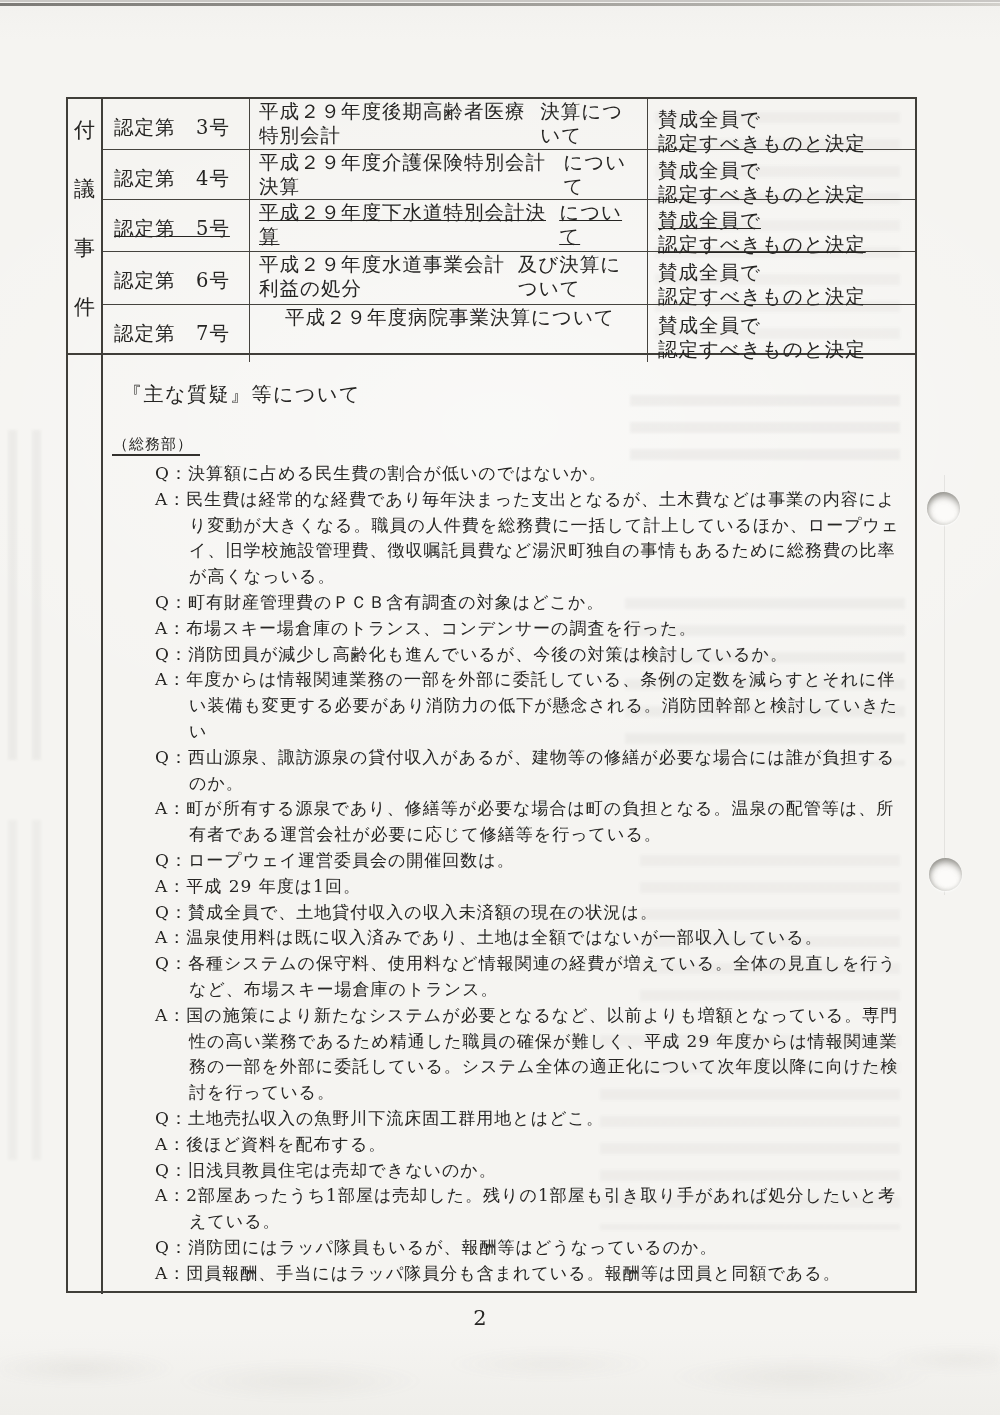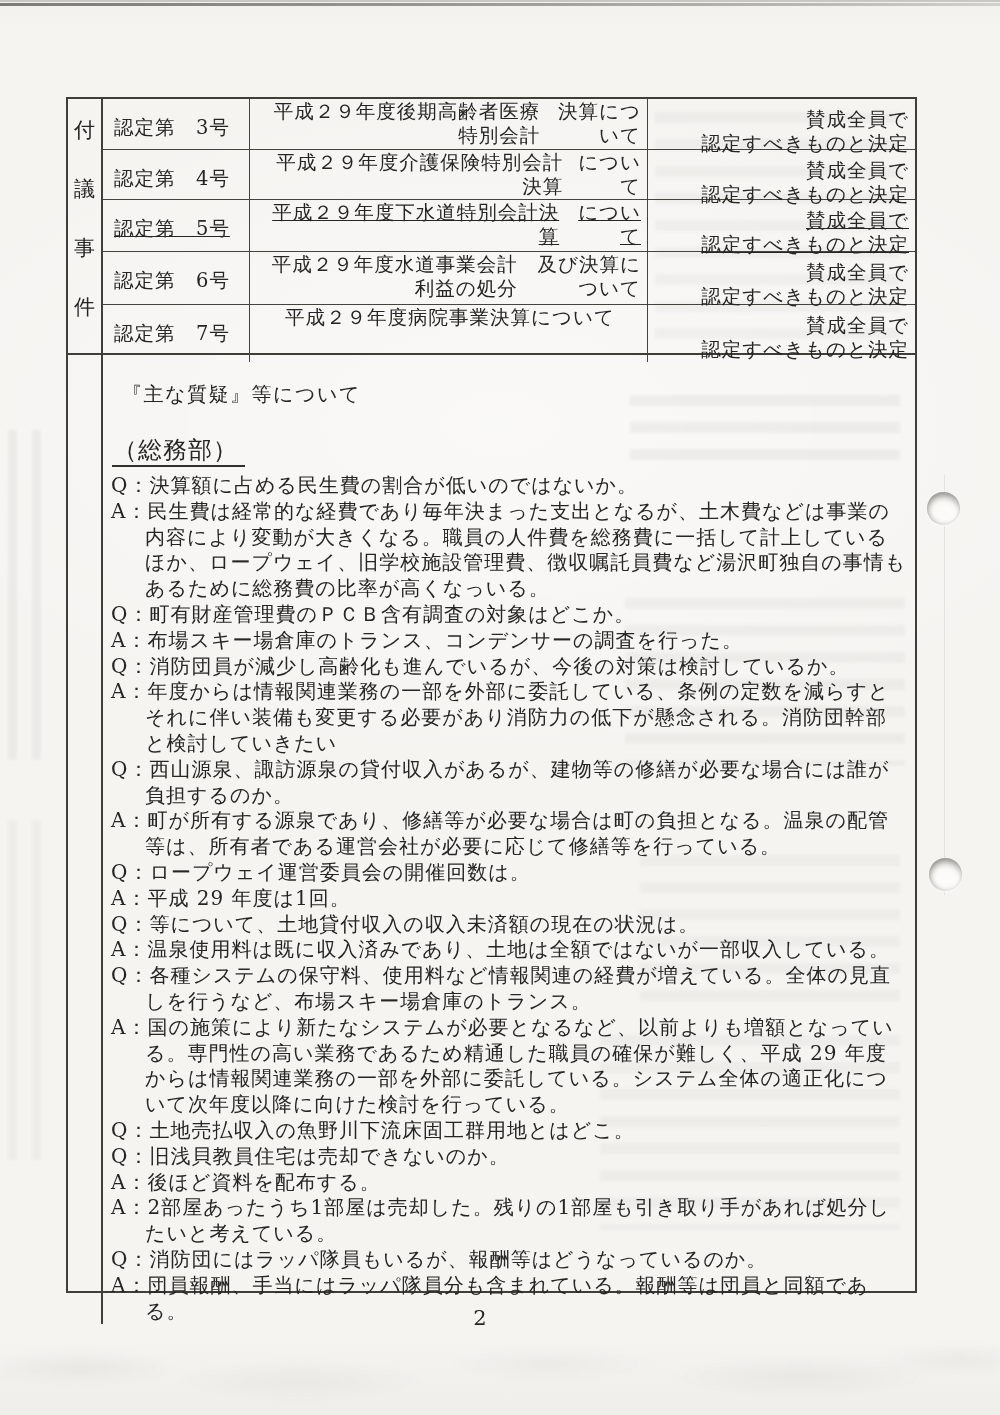--- a/index.html
+++ b/index.html
@@ -37,40 +37,40 @@
       inset 0 -2px 3px rgba(196,194,188,.35),
       0 1px 2px rgba(255,255,255,.7);}
   .crease{position:absolute;width:1px;background:rgba(138,136,130,.16);}
   
   .doc-box{position:absolute;left:66px;top:97px;width:851px;height:1196px;
     border:2px solid #403e39;box-sizing:border-box;z-index:2;}
   
   .agenda-table{display:grid;grid-template-columns:35px 1fr;border-bottom:2px solid #403e39;}
   .side-cell{border-right:2px solid #403e39;display:flex;flex-direction:column;align-items:center;
     padding-top:17px;gap:31px;font-size:21px;letter-spacing:0;}
-  .t-row{display:grid;grid-template-columns:147px 398px 1fr;border-bottom:1.5px solid #45433e;box-sizing:border-box;text-align:right;}
+  .t-row{display:grid;grid-template-columns:147px 398px 1fr;border-bottom:1.5px solid #45433e;box-sizing:border-box;}
   .t-row:last-child{border-bottom:none;}
   .t-row:nth-child(1){height:51px;}
   .t-row:nth-child(2){height:50px;}
   .t-row:nth-child(3){height:52px;text-decoration:underline;}
   .t-row:nth-child(4){height:53px;}
   .t-row:nth-child(5){height:48px;}
   .cell{font-size:19.5px;line-height:23.6px;letter-spacing:1px;box-sizing:border-box;}
   .cell.no{display:flex;align-items:center;padding-left:11px;border-right:1.5px solid #45433e;white-space:pre;}
   .cell.title{display:flex;flex-direction:row;justify-content:center;padding:1px 6px 1px 9px;border-right:1.5px solid #45433e;}
   .cell.result{padding:1px 6px 1px 10px;margin-top:8px;}
   
   .qa-section{display:grid;grid-template-columns:35px 1fr;height:939px;}
   .qa-spacer{border-right:2px solid #403e39;}
   .qa-content{padding:26px 8px 0 8px;}
   .qa-heading{font-size:20px;letter-spacing:1.5px;margin-left:11px;}
   .qa-dept{margin-top:26px;margin-left:1px;}
-  .qa-dept span{font-size:24px;letter-spacing:1px;border-bottom:2px solid #33312d;padding:0 7px 1px 1px;}
+  .qa-dept span{font-size:15px;letter-spacing:1px;border-bottom:2px solid #33312d;padding:0 7px 1px 1px;}
   .qa-list{margin-top:7px;}
-  .qa-item{font-size:20px;line-height:25.8px;letter-spacing:1px;padding-left:34px;text-indent:-34px;}
+  .qa-item{font-size:17px;line-height:25.8px;letter-spacing:1px;padding-left:34px;text-indent:-34px;margin-left:44px;}
   .page-number{position:absolute;left:0;right:40px;top:1306px;text-align:center;font-size:21px;z-index:2;}
 </style>
 </head>
 <body>
 
 <div class="page">
 
   <div class="scan-top2"></div>
   <div class="scan-top"></div>
 
@@ -162,27 +162,27 @@
             <div class="qa-item"><span class="qa-prefix">Q：</span><span class="qa-text">決算額に占める民生費の割合が低いのではないか。</span></div>
             <div class="qa-item"><span class="qa-prefix">A：</span><span class="qa-text">民生費は経常的な経費であり毎年決まった支出となるが、土木費などは事業の内容により変動が大きくなる。職員の人件費を総務費に一括して計上しているほか、ロープウェイ、旧学校施設管理費、徴収嘱託員費など湯沢町独自の事情もあるために総務費の比率が高くなっいる。</span></div>
             <div class="qa-item"><span class="qa-prefix">Q：</span><span class="qa-text">町有財産管理費のＰＣＢ含有調査の対象はどこか。</span></div>
             <div class="qa-item"><span class="qa-prefix">A：</span><span class="qa-text">布場スキー場倉庫のトランス、コンデンサーの調査を行った。</span></div>
             <div class="qa-item"><span class="qa-prefix">Q：</span><span class="qa-text">消防団員が減少し高齢化も進んでいるが、今後の対策は検討しているか。</span></div>
             <div class="qa-item"><span class="qa-prefix">A：</span><span class="qa-text">年度からは情報関連業務の一部を外部に委託している、条例の定数を減らすとそれに伴い装備も変更する必要があり消防力の低下が懸念される。消防団幹部と検討していきたい</span></div>
             <div class="qa-item"><span class="qa-prefix">Q：</span><span class="qa-text">西山源泉、諏訪源泉の貸付収入があるが、建物等の修繕が必要な場合には誰が負担するのか。</span></div>
             <div class="qa-item"><span class="qa-prefix">A：</span><span class="qa-text">町が所有する源泉であり、修繕等が必要な場合は町の負担となる。温泉の配管等は、所有者である運営会社が必要に応じて修繕等を行っている。</span></div>
             <div class="qa-item"><span class="qa-prefix">Q：</span><span class="qa-text">ロープウェイ運営委員会の開催回数は。</span></div>
             <div class="qa-item"><span class="qa-prefix">A：</span><span class="qa-text">平成 29 年度は1回。</span></div>
-            <div class="qa-item"><span class="qa-prefix">Q：</span><span class="qa-text">等について、土地貸付収入の収入未済額の現在の状況は。</span></div>
+            <div class="qa-item"><span class="qa-prefix">Q：</span><span class="qa-text">賛成全員で、土地貸付収入の収入未済額の現在の状況は。</span></div>
             <div class="qa-item"><span class="qa-prefix">A：</span><span class="qa-text">温泉使用料は既に収入済みであり、土地は全額ではないが一部収入している。</span></div>
             <div class="qa-item"><span class="qa-prefix">Q：</span><span class="qa-text">各種システムの保守料、使用料など情報関連の経費が増えている。全体の見直しを行うなど、布場スキー場倉庫のトランス。</span></div>
             <div class="qa-item"><span class="qa-prefix">A：</span><span class="qa-text">国の施策により新たなシステムが必要となるなど、以前よりも増額となっている。専門性の高い業務であるため精通した職員の確保が難しく、平成 29 年度からは情報関連業務の一部を外部に委託している。システム全体の適正化について次年度以降に向けた検討を行っている。</span></div>
             <div class="qa-item"><span class="qa-prefix">Q：</span><span class="qa-text">土地売払収入の魚野川下流床固工群用地とはどこ。</span></div>
+            <div class="qa-item"><span class="qa-prefix">A：</span><span class="qa-text">後ほど資料を配布する。</span></div>
             <div class="qa-item"><span class="qa-prefix">Q：</span><span class="qa-text">旧浅貝教員住宅は売却できないのか。</span></div>
-            <div class="qa-item"><span class="qa-prefix">A：</span><span class="qa-text">後ほど資料を配布する。</span></div>
             <div class="qa-item"><span class="qa-prefix">A：</span><span class="qa-text">2部屋あったうち1部屋は売却した。残りの1部屋も引き取り手があれば処分したいと考えている。</span></div>
             <div class="qa-item"><span class="qa-prefix">Q：</span><span class="qa-text">消防団にはラッパ隊員もいるが、報酬等はどうなっているのか。</span></div>
             <div class="qa-item"><span class="qa-prefix">A：</span><span class="qa-text">団員報酬、手当にはラッパ隊員分も含まれている。報酬等は団員と同額である。</span></div>
           </div>
       </div>
     </div>
 
   </div>
 
   <div class="page-number">2</div>

